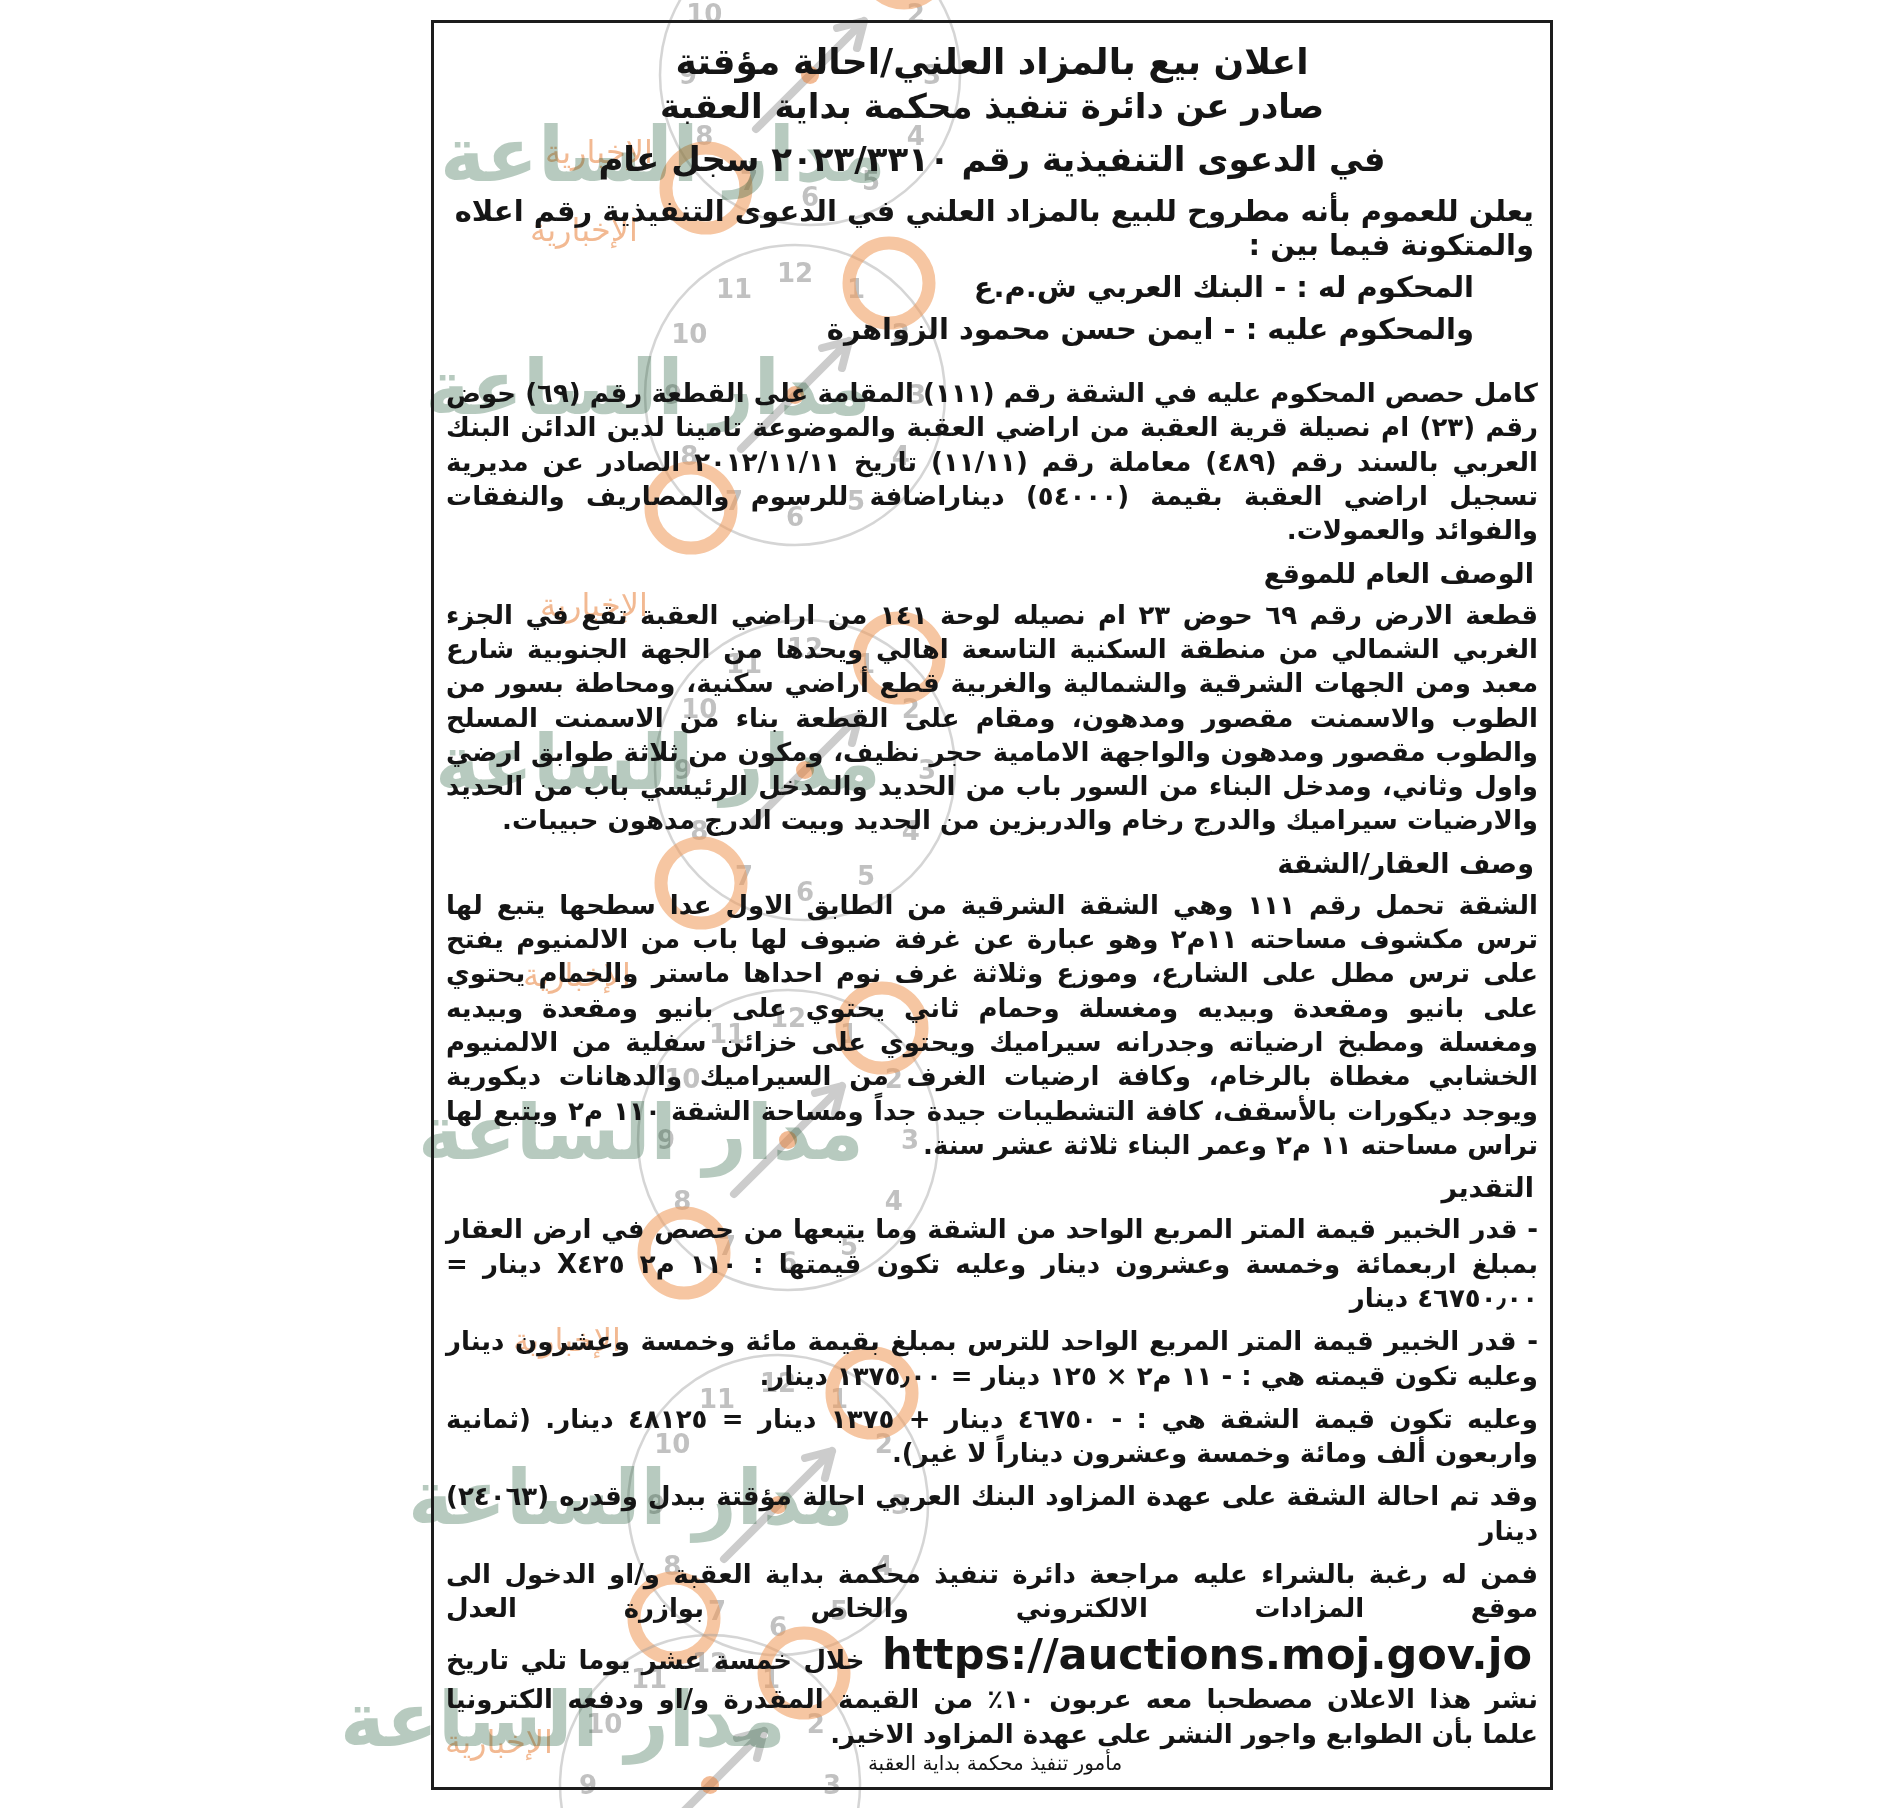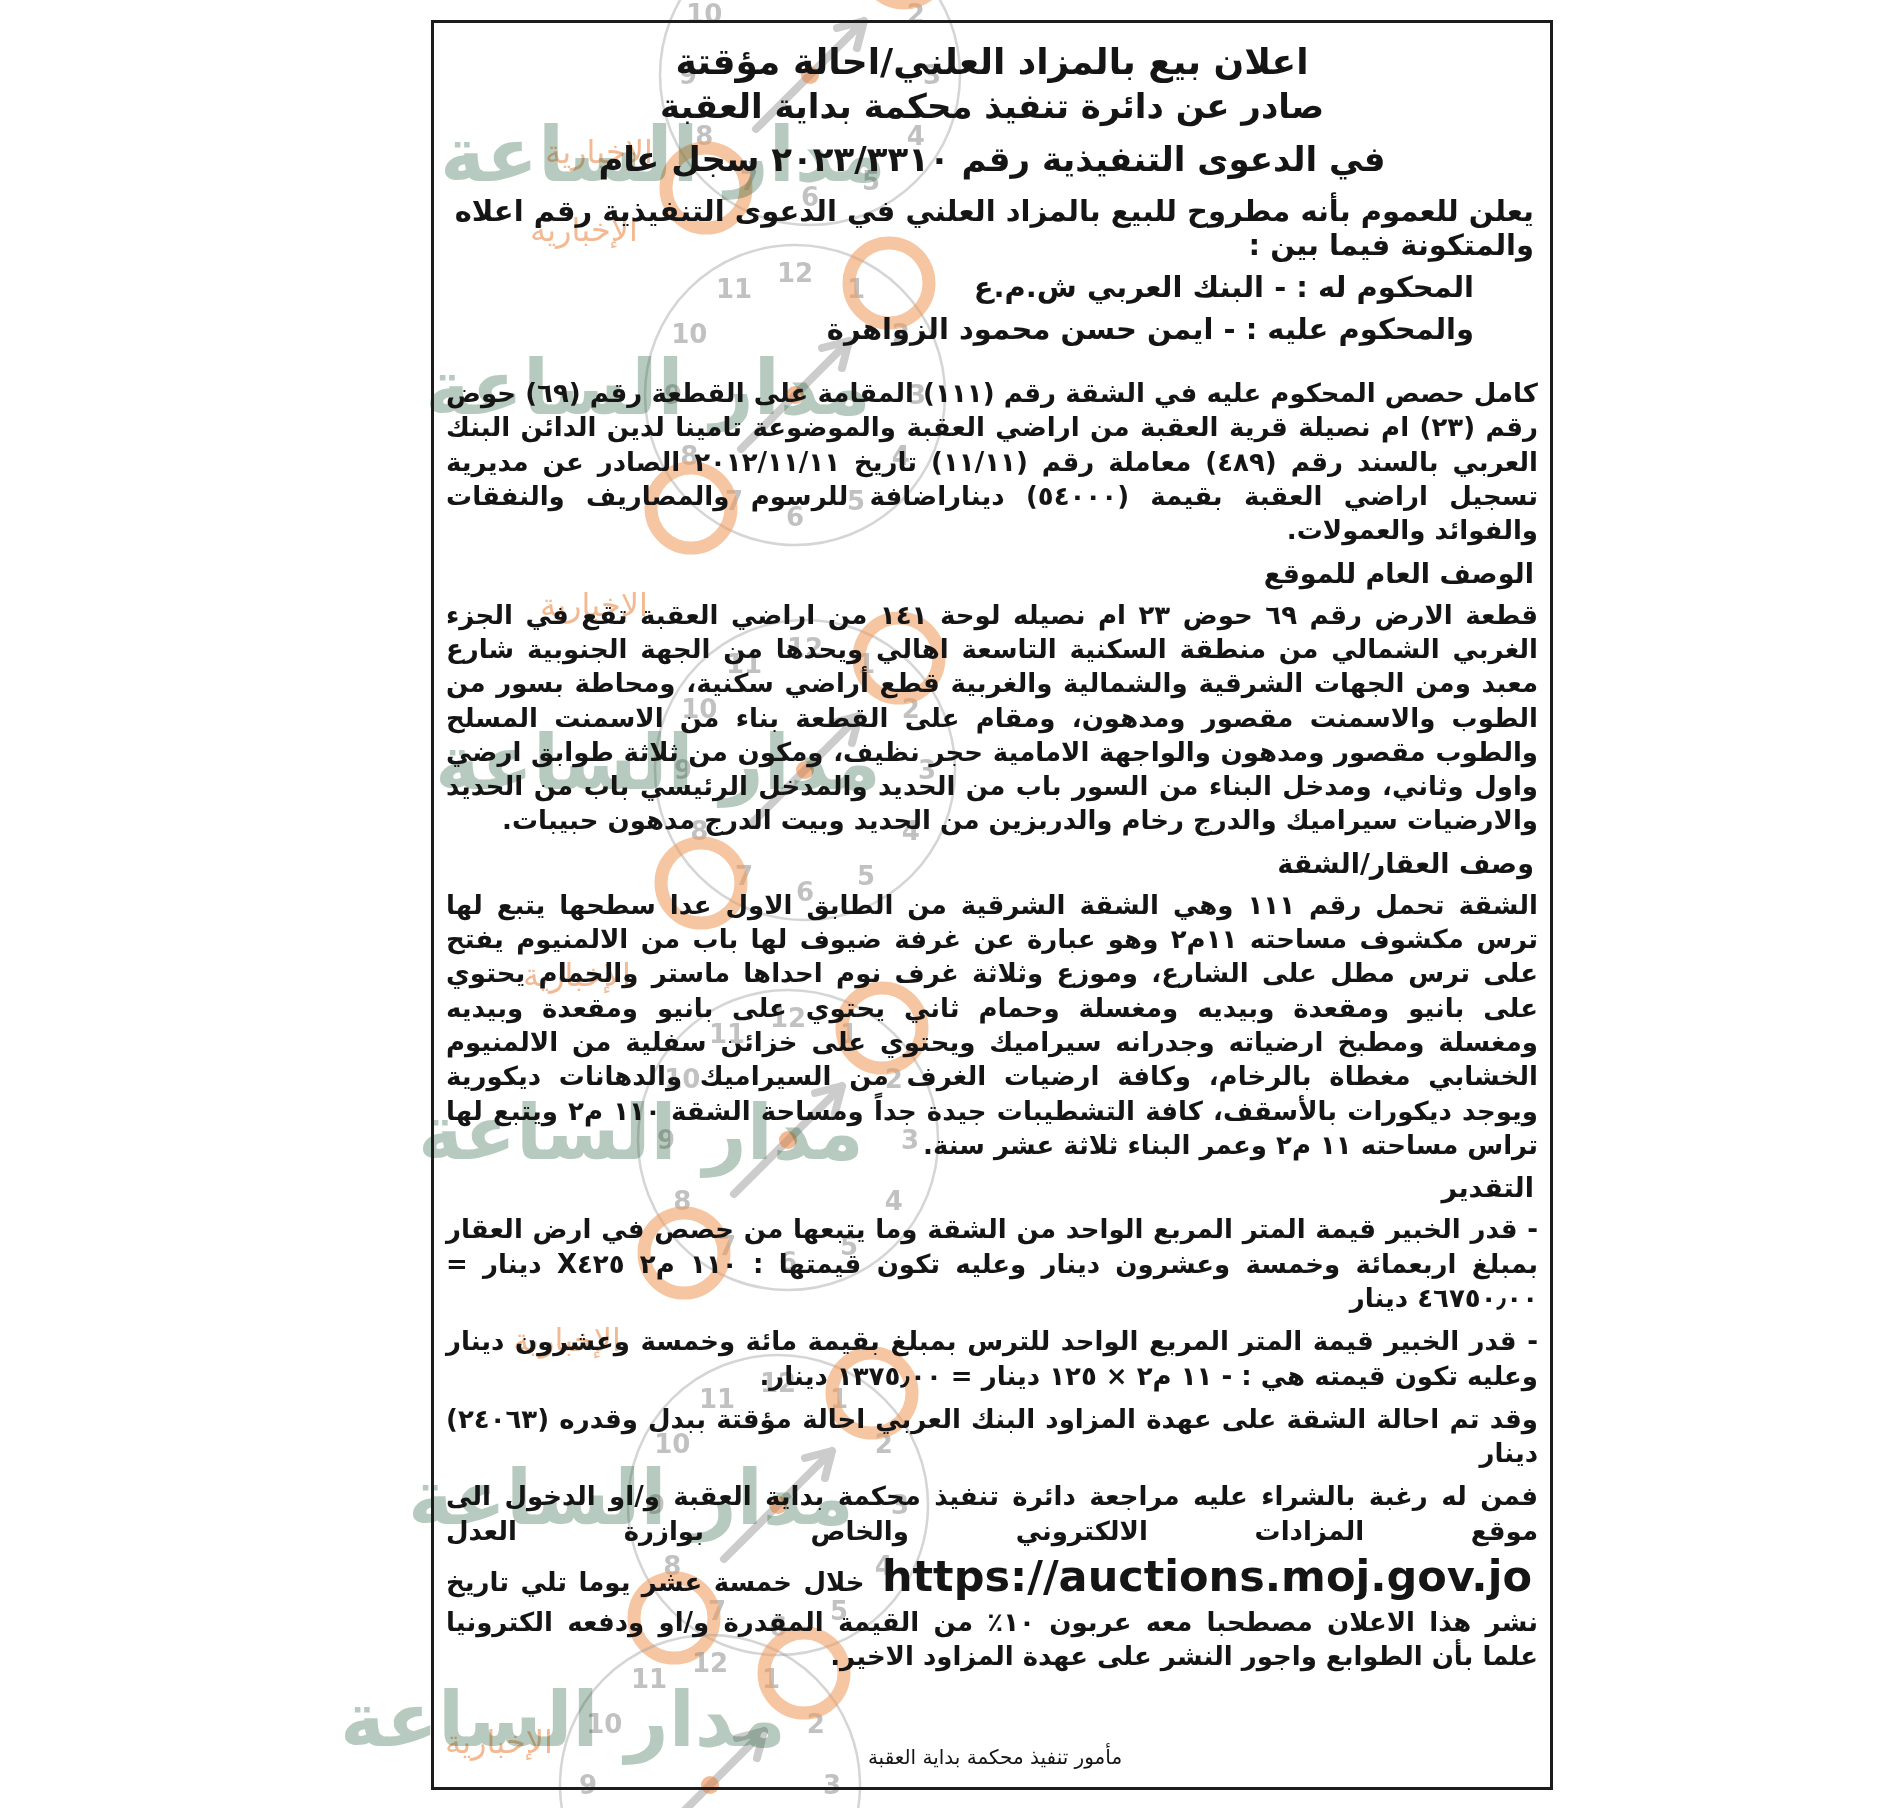--- a/index.html
+++ b/index.html
@@ -197,20 +197,21 @@
 
   <div class="sec">الوصف العام للموقع</div>
   <p class="bp">قطعة الارض رقم ٦٩ حوض ٢٣ ام نصيله لوحة ١٤١ من اراضي العقبة تقع في الجزء الغربي الشمالي من منطقة السكنية التاسعة اهالي ويحدها من الجهة الجنوبية شارع معبد ومن الجهات الشرقية والشمالية والغربية قطع أراضي سكنية، ومحاطة بسور من الطوب والاسمنت مقصور ومدهون، ومقام على القطعة بناء من الاسمنت المسلح والطوب مقصور ومدهون والواجهة الامامية حجر نظيف، ومكون من ثلاثة طوابق ارضي واول وثاني، ومدخل البناء من السور باب من الحديد والمدخل الرئيسي باب من الحديد والارضيات سيراميك والدرج رخام والدربزين من الحديد وبيت الدرج مدهون حبيبات.</p>
 
   <div class="sec">وصف العقار/الشقة</div>
   <p class="bp">الشقة تحمل رقم ١١١ وهي الشقة الشرقية من الطابق الاول عدا سطحها يتبع لها ترس مكشوف مساحته ١١م٢ وهو عبارة عن غرفة ضيوف لها باب من الالمنيوم يفتح على ترس مطل على الشارع، وموزع وثلاثة غرف نوم احداها ماستر والحمام يحتوي على بانيو ومقعدة وبيديه ومغسلة وحمام ثاني يحتوي على بانيو ومقعدة وبيديه ومغسلة ومطبخ ارضياته وجدرانه سيراميك ويحتوي على خزائن سفلية من الالمنيوم الخشابي مغطاة بالرخام، وكافة ارضيات الغرف من السيراميك والدهانات ديكورية ويوجد ديكورات بالأسقف، كافة التشطيبات جيدة جداً ومساحة الشقة ١١٠ م٢ ويتبع لها تراس مساحته ١١ م٢ وعمر البناء ثلاثة عشر سنة.</p>
 
   <div class="sec">التقدير</div>
   <p class="bp">- قدر الخبير قيمة المتر المربع الواحد من الشقة وما يتبعها من حصص في ارض العقار بمبلغ اربعمائة وخمسة وعشرون دينار وعليه تكون قيمتها : ١١٠ م٢ X٤٢٥ دينار = ٤٦٧٥٠٫٠٠ دينار</p>
   <p class="bp">- قدر الخبير قيمة المتر المربع الواحد للترس بمبلغ بقيمة مائة وخمسة وعشرون دينار وعليه تكون قيمته هي : - ١١ م٢ × ١٢٥ دينار = ١٣٧٥٫٠٠ دينار.</p>
+  <p class="bp">وعليه تكون قيمة الشقة هي : - ٤٦٧٥٠ دينار + ١٣٧٥ دينار = ٤٨١٢٥ دينار. (ثمانية واربعون ألف ومائة وخمسة وعشرون ديناراً لا غير).</p>
   <p class="bp">وقد تم احالة الشقة على عهدة المزاود البنك العربي احالة مؤقتة ببدل وقدره (٢٤٠٦٣) دينار</p>
 
   <p class="bp">
     <span>فمن له رغبة بالشراء عليه مراجعة دائرة تنفيذ محكمة بداية العقبة و/او الدخول الى موقع المزادات الالكتروني والخاص بوازرة العدل</span>
     <span class="url" dir="ltr">https://auctions.moj.gov.jo</span>
     <span>خلال خمسة عشر يوما تلي تاريخ نشر هذا الاعلان مصطحبا معه عربون ١٠٪ من القيمة المقدرة و/او ودفعه الكترونيا علما بأن الطوابع واجور النشر على عهدة المزاود الاخير.</span>
   </p>
 
   <div class="sig">مأمور تنفيذ محكمة بداية العقبة</div>
 

